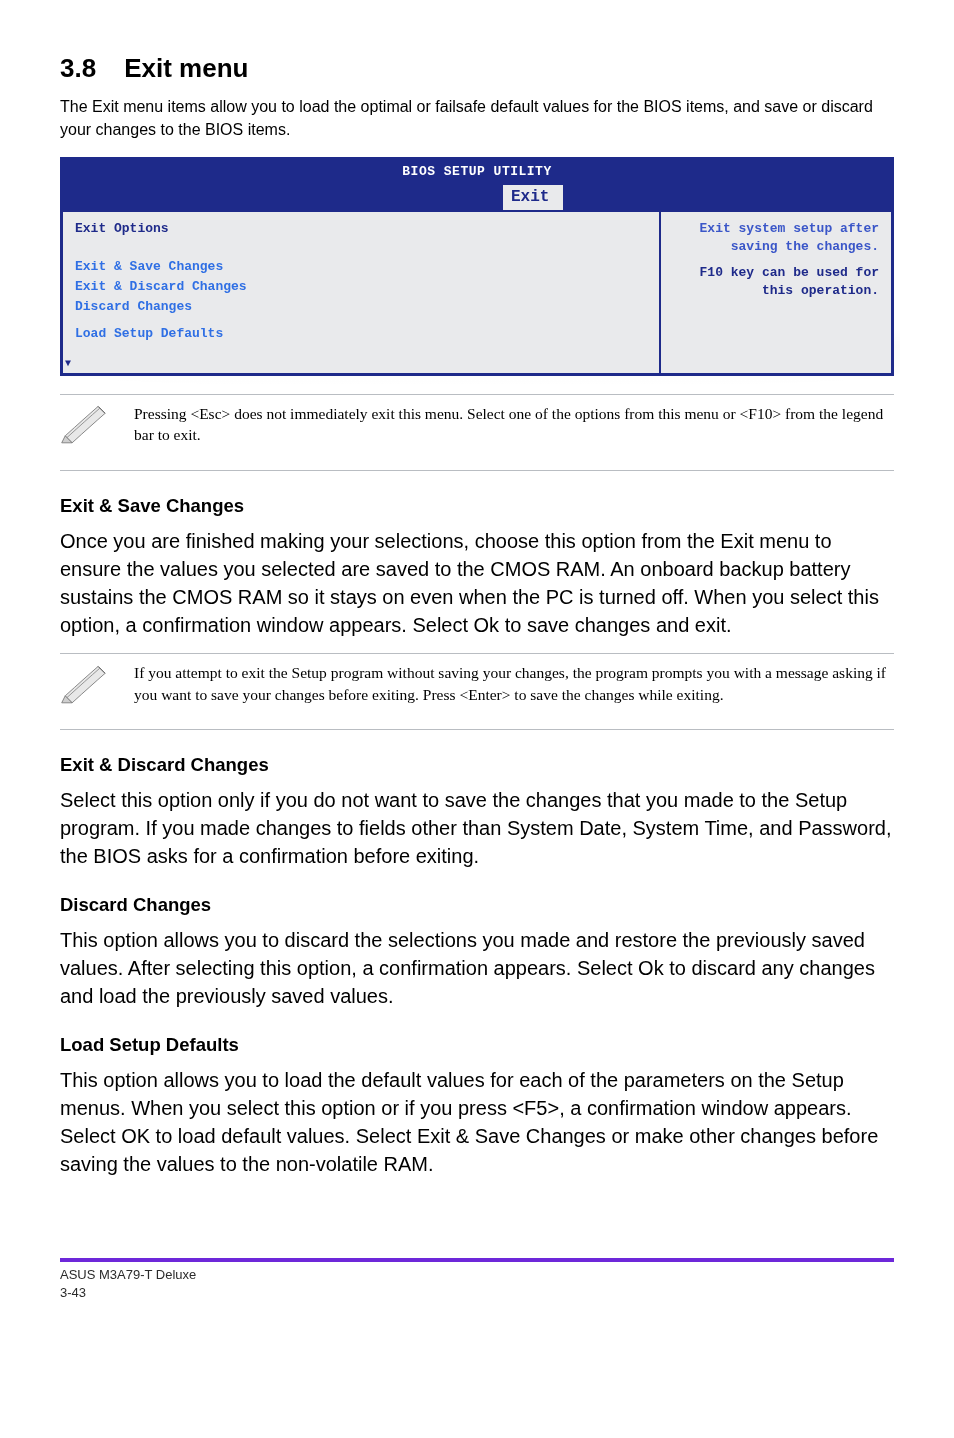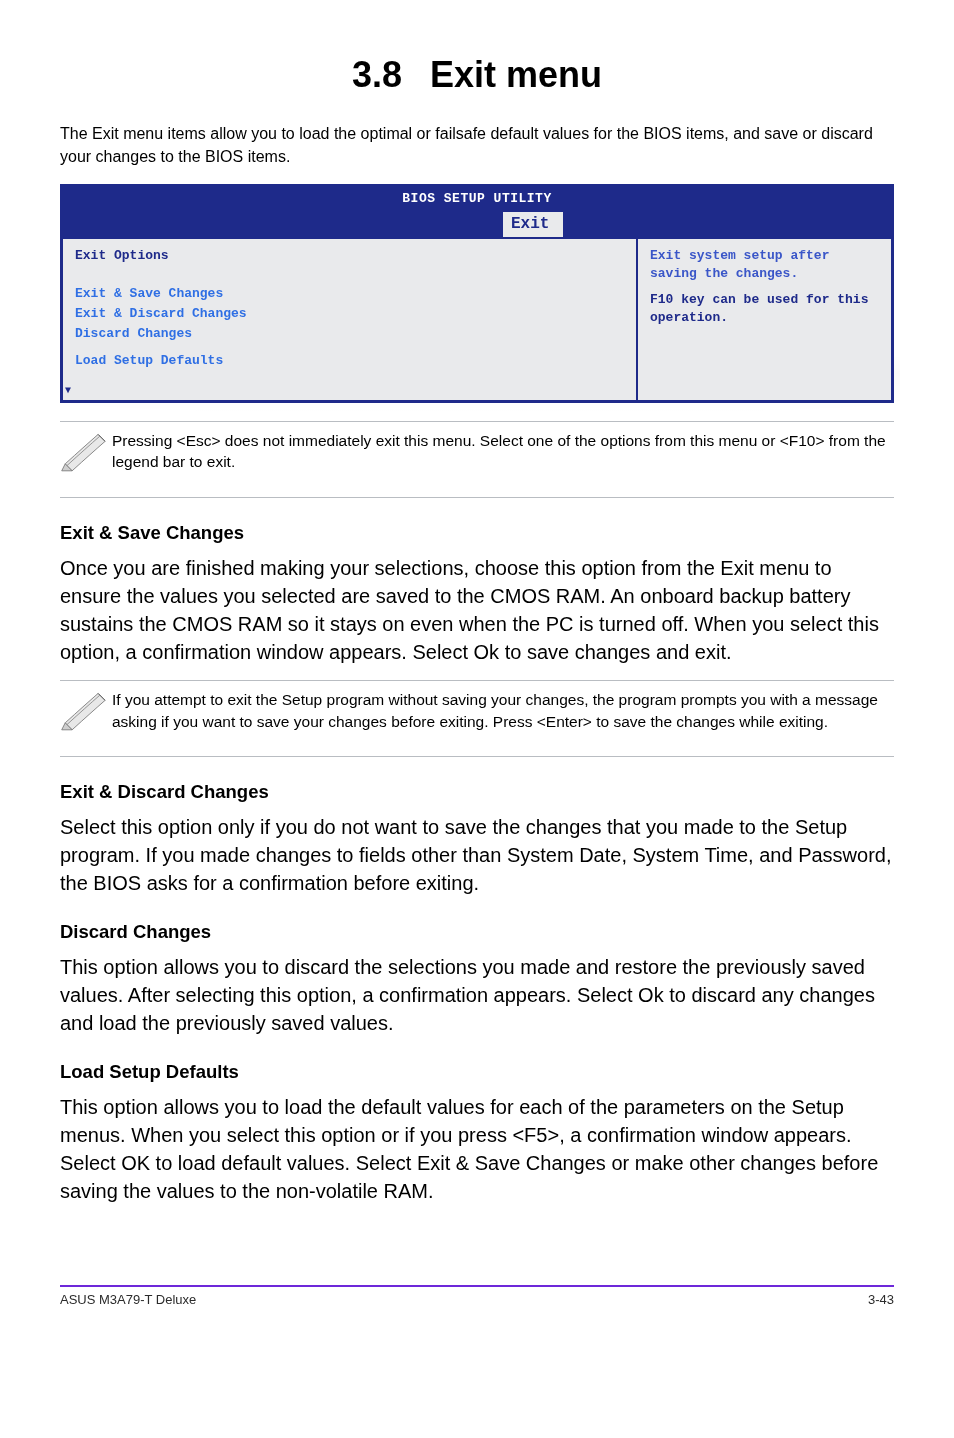--- a/index.html
+++ b/index.html
@@ -5,25 +5,24 @@
   * { margin: 0; padding: 0; box-sizing: border-box; }
   body {
     font-family: Arial, Helvetica, sans-serif;
     background: #ffffff;
     color: #000000;
     padding: 50px 60px;
     width: 954px;
     line-height: 1.4;
   }
   .main-heading {
-    font-size: 36px;
+    font-size: 26px;
     font-weight: bold;
-    margin-bottom: 23px;
+    margin-bottom: 10px;
     font-family: Verdana, Arial, sans-serif;
-    text-align: center;
   }
   .main-heading .num { margin-right: 28px; }
   .intro-para {
     font-size: 16px;
     margin-bottom: 16px;
   }
 
   
   .bios-panel {
     position: relative;
@@ -92,33 +91,36 @@
   .bios-left .heading {
     color: #1e2a8a;
     margin-bottom: 20px;
   }
   .bios-left .item {
     color: #2f6fe4;
     margin-bottom: 2px;
   }
   .bios-left .gap { height: 6px; }
   .bios-right {
-    width: 253px;
+    width: 230px;
     padding: 8px 12px 24px 12px;
     color: #1e2a8a;
     font-size: 13px;
+    text-align: right;
   }
   .bios-right .help1 { color: #3a56c8; margin-bottom: 2px; }
   .bios-right .help2 { color: #1e2a8a; margin-top: 8px; }
 
   
   .note-row {
     display: flex;
-    align-items: flex-end;
+    align-items: center;
+    gap: 22px;
     margin-bottom: 24px;
+    font-family: Liberation Serif, serif;
   }
   .note-icon {
     flex: 0 0 auto;
     width: 52px;
     height: 46px;
     position: relative;
   }
   .note-text {
     font-size: 15.5px;
     padding-top: 4px;
@@ -141,22 +143,23 @@
     font-size: 20px;
     margin-bottom: 14px;
   }
 
   .footer {
     margin-top: 80px;
     display: flex;
     justify-content: space-between;
     font-size: 13px;
     color: #2b2b2b;
-    border-top: 2px solid #6d28d9;
+    border-top: 4px solid #6d28d9;
     padding-top: 4px;
+    flex-direction: column;
   }
 </style>
 </head>
 <body>
 
 <h1 class="main-heading">
   <span class="num">3.8</span><span>Exit menu</span>
 </h1>
 
 <p class="intro-para">The Exit menu items allow you to load the optimal or failsafe default values for the BIOS items, and save or discard your changes to the BIOS items.</p>

